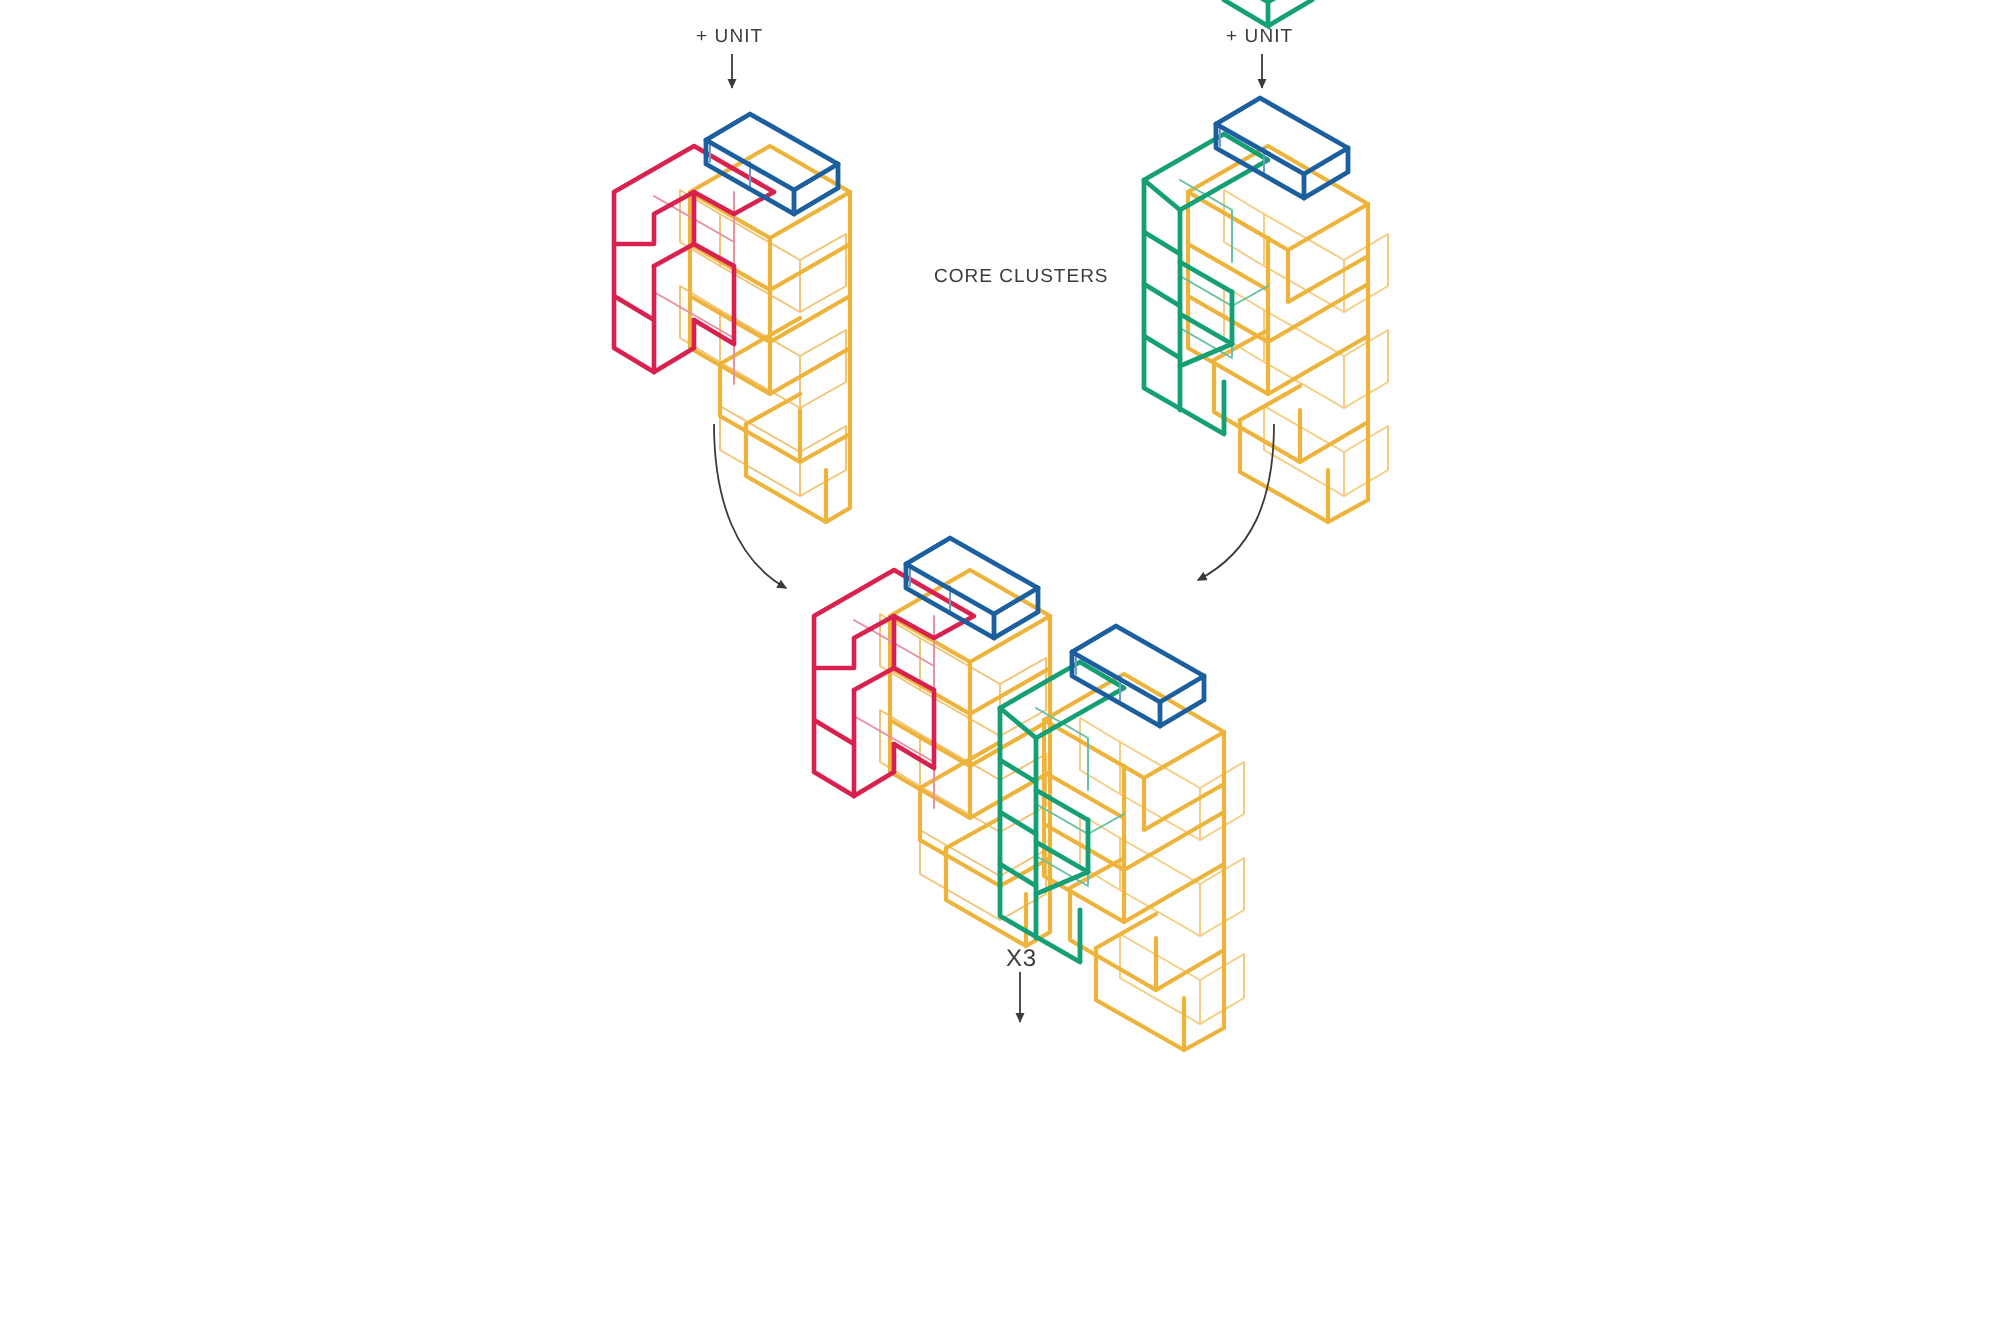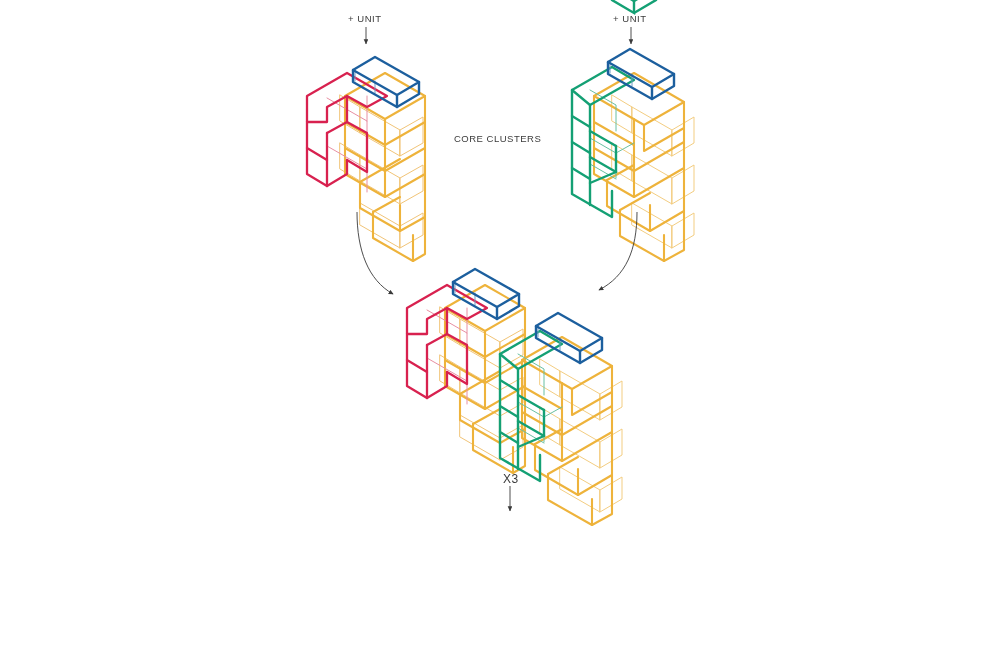--- a/index.html
+++ b/index.html
@@ -31,21 +31,21 @@
     position: absolute;
     font-family: "Liberation Sans", sans-serif;
     font-size: 9.5px;
     letter-spacing: 0.55px;
     color: #3b3b3b;
     white-space: nowrap;
     -webkit-font-smoothing: antialiased;
   }
   .lbl.unit-left { left: 348px; top: 13px; }
   .lbl.unit-right { left: 613px; top: 13px; }
-  .lbl.core { left: 454px; top: 133px; font-size: 9.5px; letter-spacing: 0.5px; }
+  .lbl.core { left: 467px; top: 133px; font-size: 9.5px; letter-spacing: 0.5px; }
   .lbl.x3 { left: 503px; top: 472px; font-size: 12px; letter-spacing: 0.4px; }
 </style>
 </head>
 <body>
 
 <div id="stage">
 
   <svg class="diagram" viewBox="0 0 1000 666">
     <defs>
       <marker id="arrowhead" markerWidth="7" markerHeight="7" refX="5.2" refY="2.6" orient="auto">

